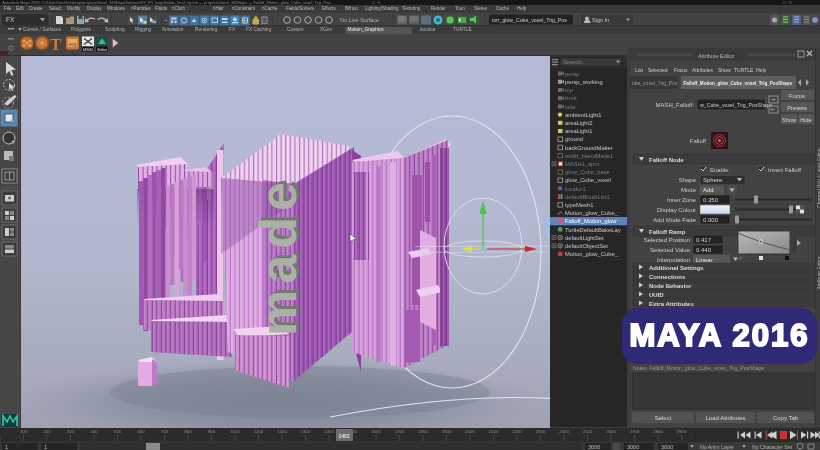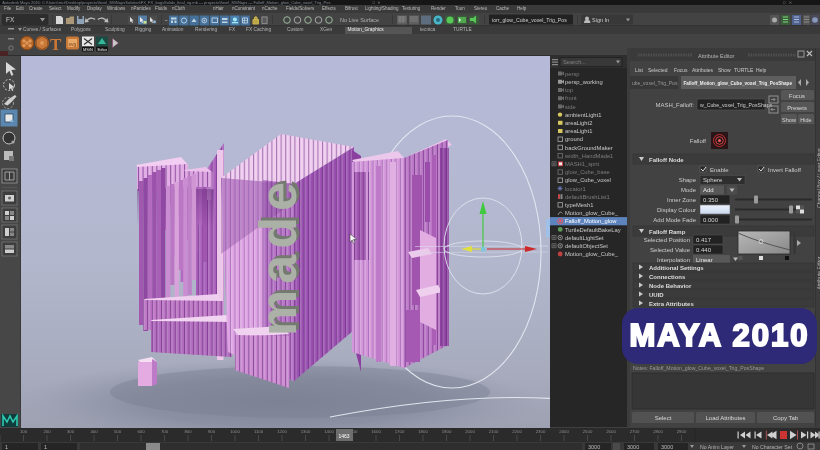--- a/index.html
+++ b/index.html
@@ -668,21 +668,21 @@
 
 <rect x="2" y="364" width="62" height="11" rx="1.5" fill="#525252"></rect>
       <text x="33" y="372" font-size="6" fill="#d8d8d8" text-anchor="middle">Select</text>
 <rect x="66" y="364" width="59" height="11" rx="1.5" fill="#525252"></rect>
       <text x="95.5" y="372" font-size="6" fill="#d8d8d8" text-anchor="middle">Load Attributes</text>
 <rect x="127" y="364" width="57" height="11" rx="1.5" fill="#525252"></rect>
       <text x="155.5" y="372" font-size="6" fill="#d8d8d8" text-anchor="middle">Copy Tab</text>
 </svg>
 </div>
 <div class="abs" id="badge" style="left:622px;top:308px;width:195px;height:56px;background:#2e2a78;border-radius:16px;z-index:5"></div>
-<div class="abs" style="left:622px;top:308px;width:195px;height:56px;z-index:6;text-align:center;line-height:56px;color:#ffffff;font-size:31px;font-weight:bold;letter-spacing:2px;-webkit-text-stroke:2px #fff">MAYA 2010</div>
+<div class="abs" style="left:622px;top:308px;width:195px;height:56px;z-index:6;text-align:center;line-height:56px;color:#ffffff;font-size:31px;font-weight:bold;letter-spacing:2px;-webkit-text-stroke:2px #fff">MAYA 2016</div>
 <div class="abs" id="aesidebar">
 <svg width="5" height="379" style="position:absolute;left:0;top:0">
 <text x="-130" y="4.5" font-size="5" fill="#b0b0b0" transform="rotate(-90)" text-anchor="middle">Channel Box / Layer Editor</text>
 <text x="-225" y="4.5" font-size="5" fill="#b0b0b0" transform="rotate(-90)" text-anchor="middle">Attribute Editor</text>
 </svg>
 </div>
 <div class="abs" id="timeline">
 <svg width="820" height="14" style="position:absolute;left:0;top:0">
 <rect x="0" y="0" width="820" height="14" fill="#2b2b2b"></rect>
 <g font-size="4.3" fill="#8f8f8f" text-anchor="middle">

